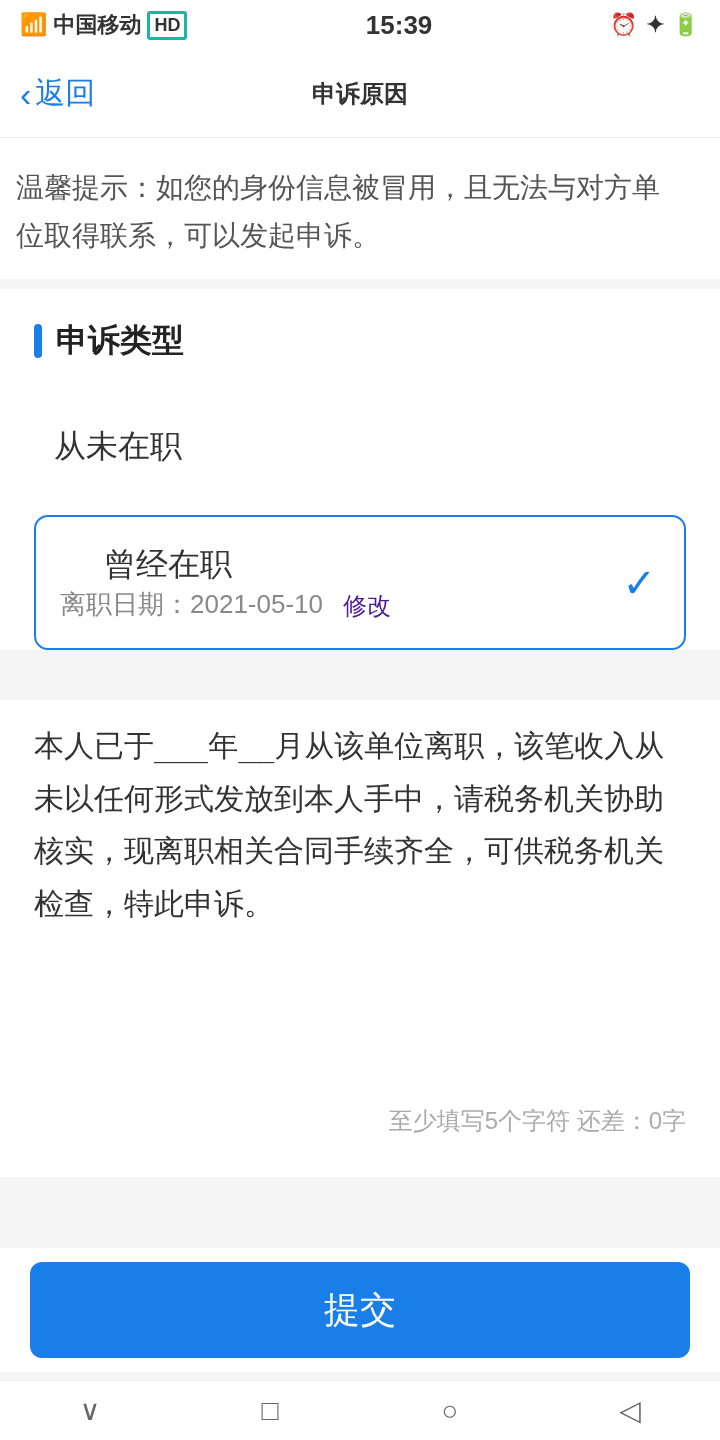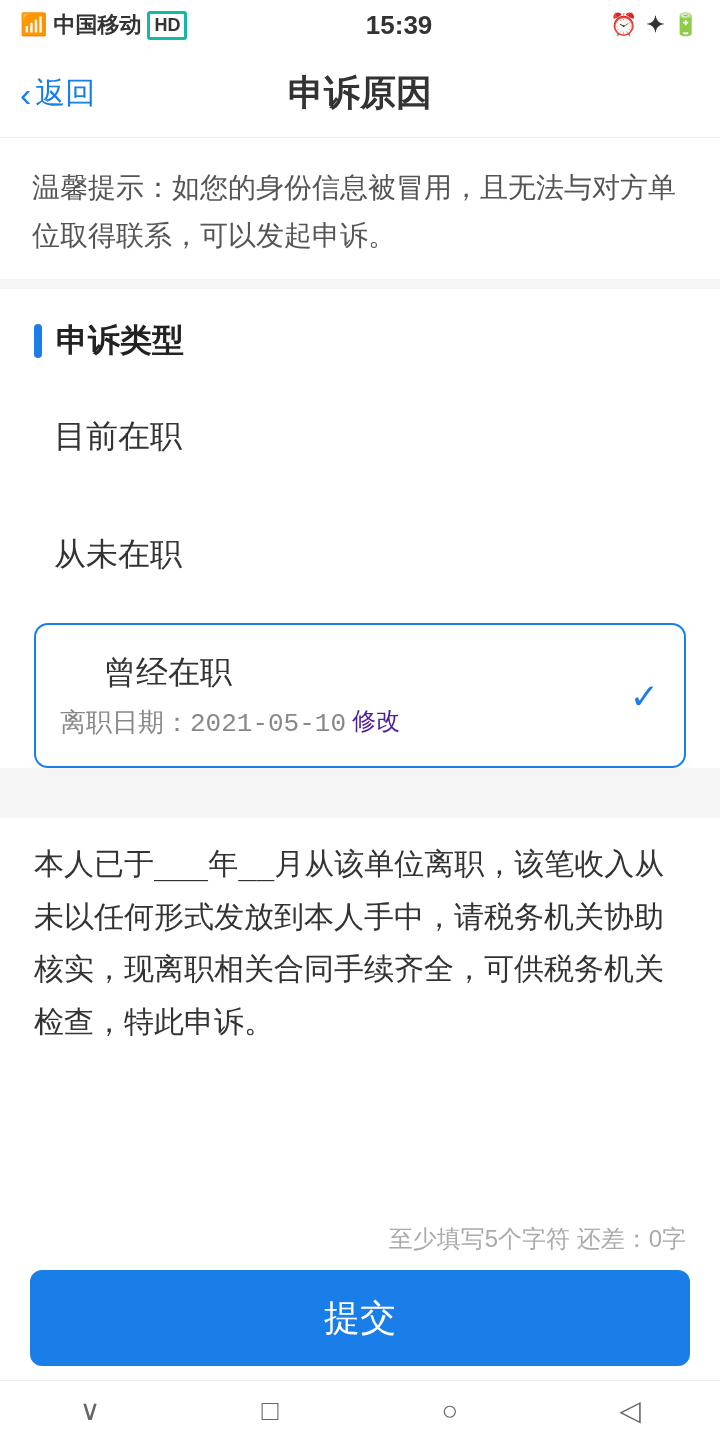--- a/index.html
+++ b/index.html
@@ -49,41 +49,40 @@
       color: #1a7ee8;
       font-size: 30px;
       cursor: pointer;
       gap: 4px;
     }
     .nav-back-chevron {
       font-size: 34px;
       line-height: 1;
     }
     .nav-title {
-      font-size: 36px;
+      font-size: 24px;
       font-weight: 600;
       color: #333;
       font-family: Liberation Mono, monospace;
     }
 
     
     .tip-box {
       background: #fff;
-      padding: 26px 34px 20px 32px;
+      padding: 26px 34px 20px 16px;
       font-size: 28px;
       color: #555;
       line-height: 1.7;
     }
 
     
     .section {
       background: #fff;
       padding: 0 34px;
       margin-top: 10px;
-      font-family: Liberation Mono, monospace;
     }
     .section-title {
       display: flex;
       align-items: center;
       font-size: 32px;
       font-weight: 700;
       color: #222;
       padding: 30px 0 20px 0;
       gap: 14px;
     }
@@ -116,26 +115,25 @@
       position: relative;
       background: #fff;
     }
     .option-selected-title {
       font-size: 32px;
       color: #333;
       font-weight: 500;
       margin-left: 44px;
     }
     .option-selected-sub {
-      margin-top: 10px;
       font-size: 26px;
       color: #888;
       display: flex;
-      align-items: flex-start;
-      gap: 6px;
+      align-items: flex-end;
+      gap: 20px;
     }
     .option-selected-edit {
       color: #4c1d95;
       font-size: 24px;
       cursor: pointer;
     }
     .option-checkmark {
       position: absolute;
       right: 28px;
       top: 50%;
@@ -167,21 +165,21 @@
       text-align: right;
       font-size: 24px;
       color: #aaa;
       margin-top: 10px;
       padding-bottom: 20px;
     }
 
     
     .bottom-area {
       position: fixed;
-      bottom: 60px;
+      bottom: 68px;
       left: 0;
       width: 720px;
       padding: 0 30px;
       background: #fff;
       padding-top: 14px;
       padding-bottom: 14px;
     }
     .submit-btn {
       width: 100%;
       height: 96px;
@@ -249,23 +247,20 @@
 <div class="tip-box">
   <span>温馨提示：如您的身份信息被冒用，且无法与对方单位取得联系，可以发起申诉。</span>
 </div>
 
 <div class="section">
   <div class="section-title">
     <div class="section-title-bar"></div>
     <span>申诉类型</span>
   </div>
 
-  <div class="option-item">
-    <span>目前在职</span>
-  </div>
 
   <div style="height:10px;"></div>
 
   <div class="option-item">
     <span>从未在职</span>
   </div>
 
   <div class="option-selected">
     <div class="option-selected-title">曾经在职</div>
     <div class="option-selected-sub">

